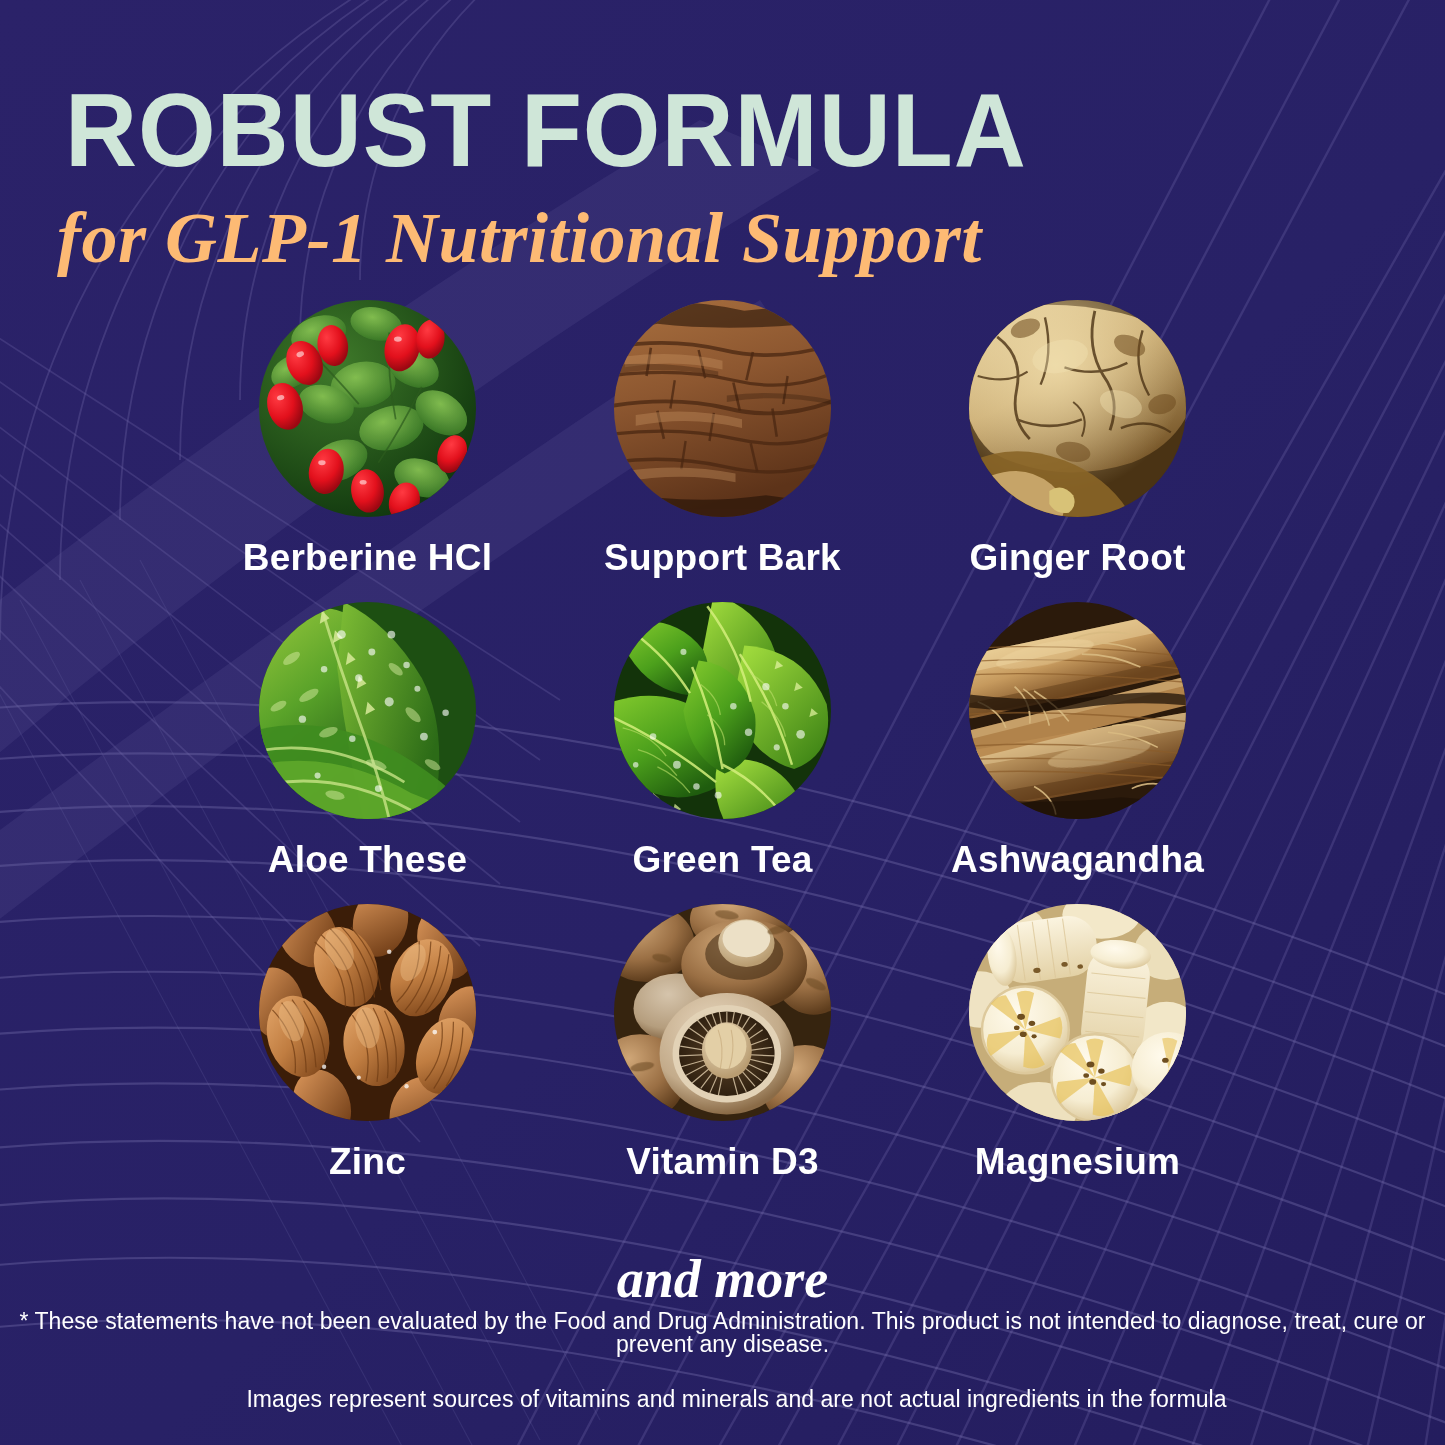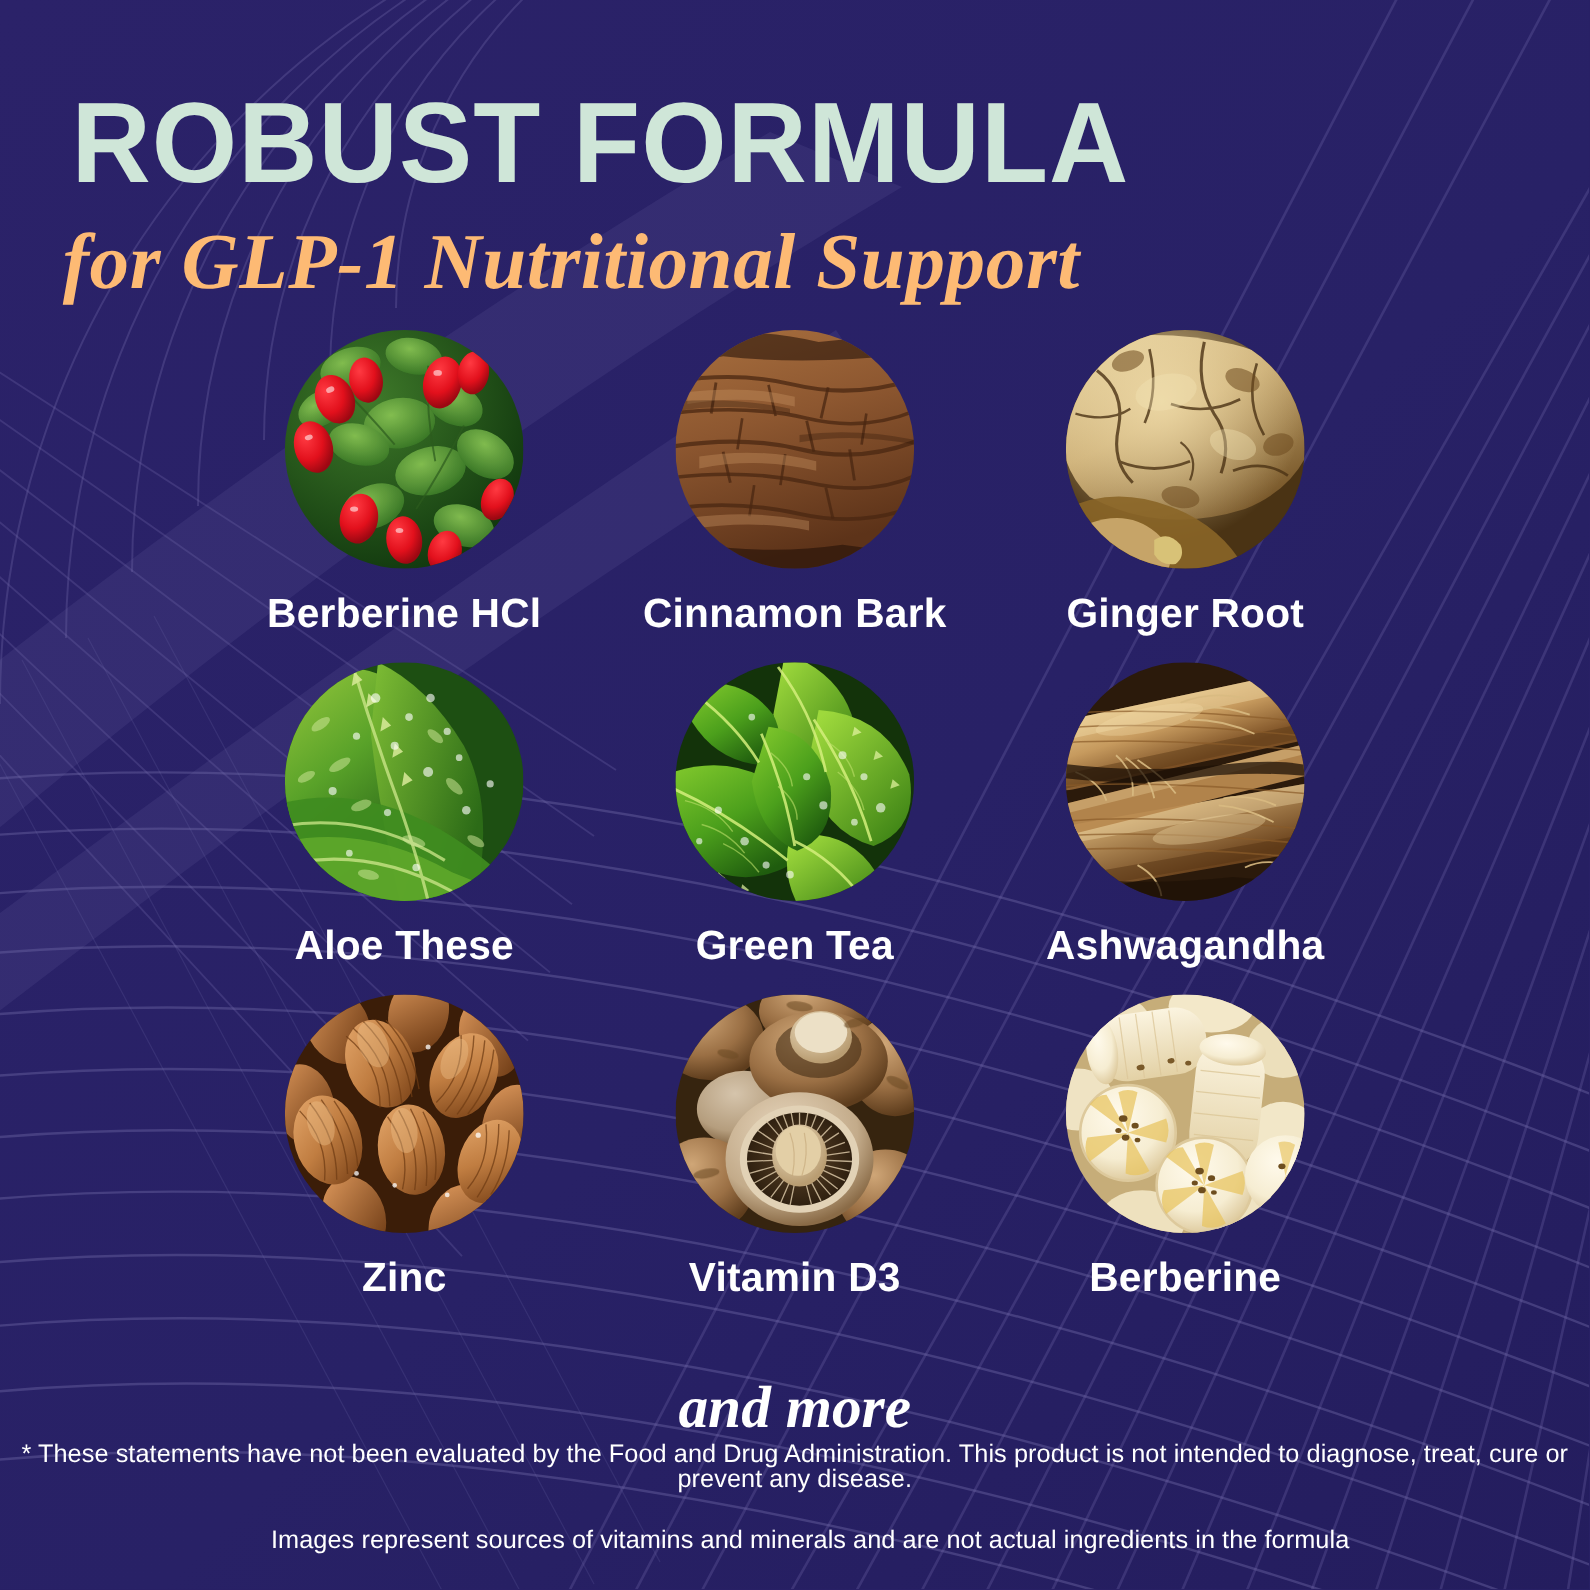--- a/index.html
+++ b/index.html
@@ -303,21 +303,21 @@
               <path d="M10 52 Q60 46 100 56 L100 64 Q58 54 10 62 Z"></path>
               <path d="M20 106 Q70 98 118 110 L118 118 Q70 106 20 116 Z"></path>
               <path d="M8 158 Q62 150 112 160 L112 168 Q62 158 8 168 Z"></path>
             </g>
             <g fill="#2b1609" opacity="0.3">
               <path d="M0 60 Q50 56 96 66 L96 70 Q48 60 0 68 Z"></path>
               <path d="M104 88 Q150 82 200 92 L200 96 Q150 86 104 94 Z"></path>
             </g>
           </svg>
         </div>
-        <div class="cell-label">Cinnamon Bark</div>
+        <div class="cell-label">Support Bark</div>
       </div>
 
       <div class="cell cell-r1">
         <div class="bubble">
           <svg viewBox="0 0 200 200">
             <defs>
               <linearGradient id="gingerG" x1="0.1" y1="0" x2="0.8" y2="1">
                 <stop offset="0%" stop-color="#e4cf9c"></stop>
                   <stop offset="45%" stop-color="#c9ab72"></stop>
                   <stop offset="100%" stop-color="#6d4c20"></stop>
@@ -837,21 +837,21 @@
               <path d="M184 152 L178 124 Q186 122 192 126 Z"></path>
               <path d="M184 152 L210 146 L210 162 Z"></path>
               <path d="M184 152 L190 180 Q182 182 176 178 Z"></path>
             </g>
             <g fill="#6e4e1f">
               <ellipse cx="181" cy="144" rx="3" ry="2.4"></ellipse>
                 <ellipse cx="189" cy="152" rx="2.6" ry="2.1"></ellipse>
             </g>
           </svg>
         </div>
-        <div class="cell-label">Berberine</div>
+        <div class="cell-label">Magnesium</div>
       </div>
 
     </div>
 
     <div class="and-more">and more</div>
 
     <div class="footer">
       <div class="footer-line">* These statements have not been evaluated by the Food and Drug Administration. This product is not intended to diagnose, treat, cure or prevent any disease.</div>
       <div class="footer-line">Images represent sources of vitamins and minerals and are not actual ingredients in the formula</div>
     </div>

